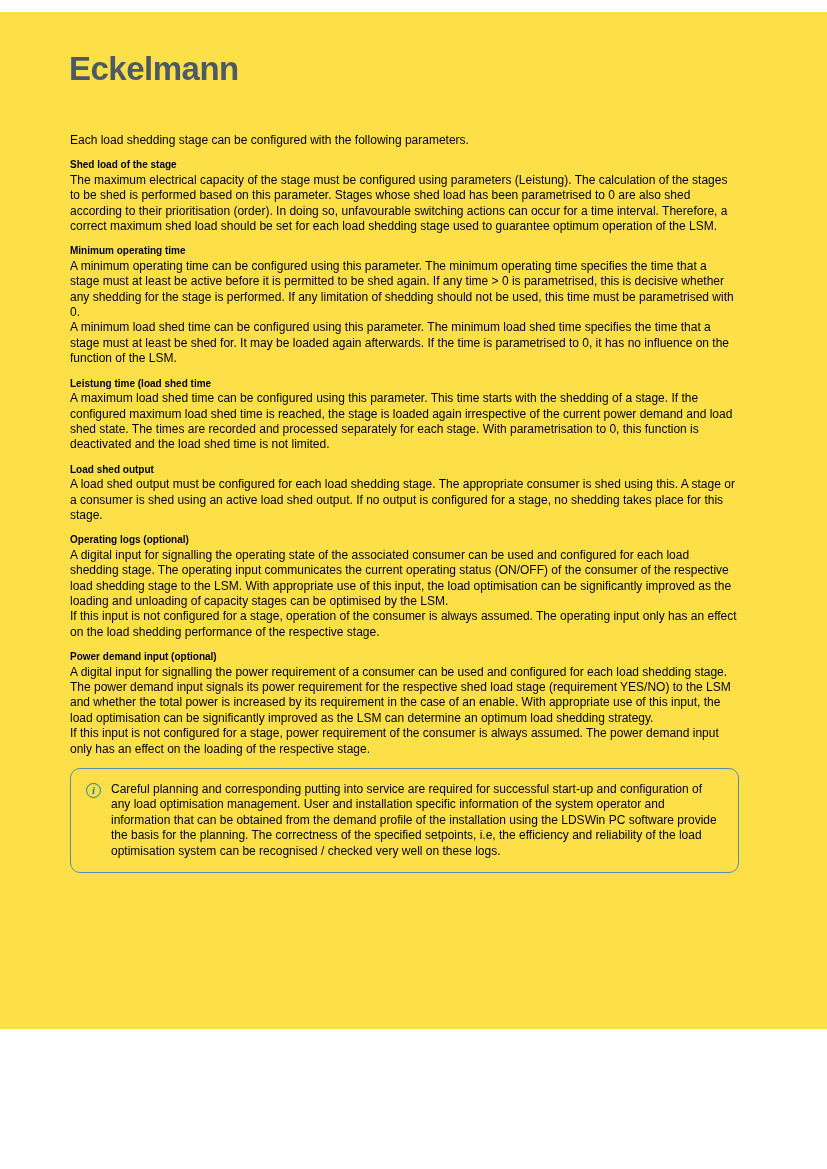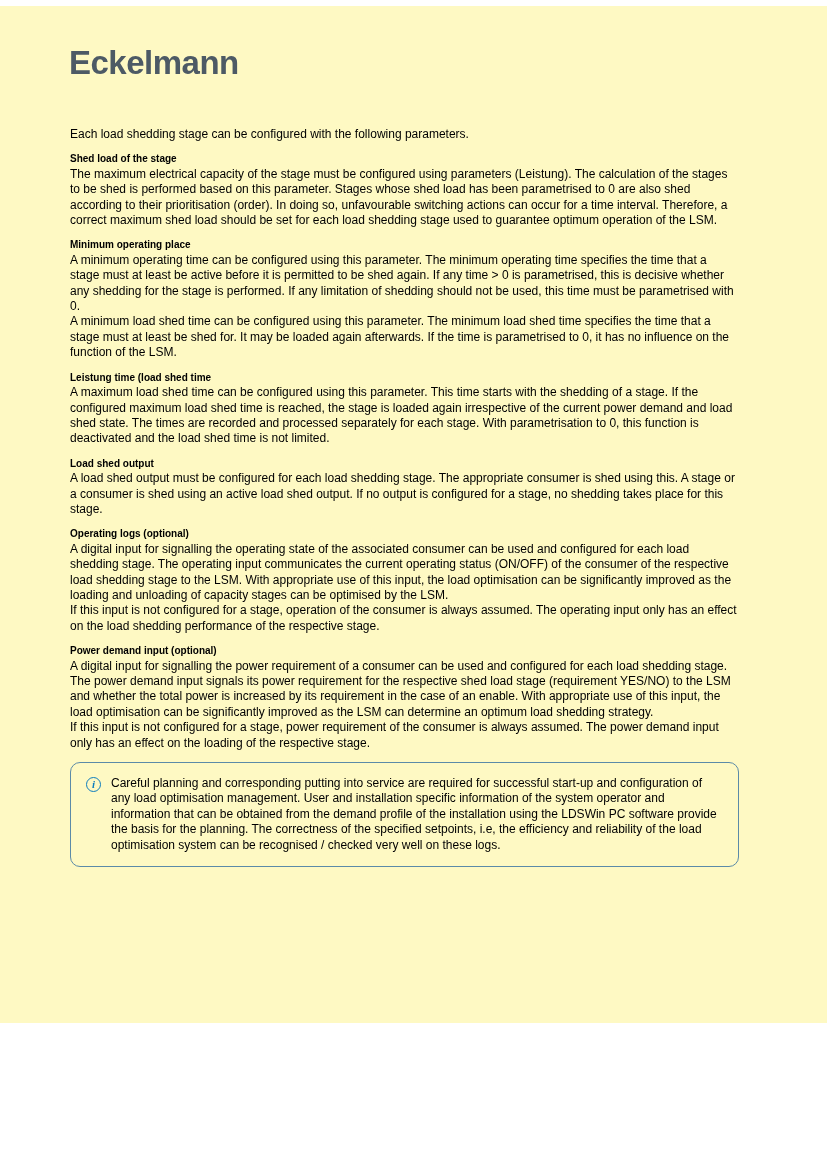--- a/index.html
+++ b/index.html
@@ -1,22 +1,22 @@
 <!DOCTYPE html>
 <html><head>
 <meta charset="utf-8">
 <style>
   * { margin: 0; padding: 0; box-sizing: border-box; }
   html, body { background: #ffffff; }
   .page {
     position: relative;
     width: 827px;
     height: 1017px;
-    margin: 6px auto;
-    background: #fef9c3;
+    margin: 12px auto;
+    background: #fde047;
     font-family: "Liberation Sans", "DejaVu Sans", sans-serif;
     color: #000000;
     overflow: hidden;
   }
   .logo {
     position: absolute;
     left: 69px;
     top: 38px;
     font-size: 33px;
     font-weight: 700;
@@ -89,21 +89,21 @@
   <div class="content">
 
     <p class="intro">Each load shedding stage can be configured with the following parameters.</p>
 
     <section>
       <h3>Shed load of the stage</h3>
       <p>The maximum electrical capacity of the stage must be configured using parameters (Leistung). The calculation of the stages to be shed is performed based on this parameter. Stages whose shed load has been parametrised to 0 are also shed according to their prioritisation (order). In doing so, unfavourable switching actions can occur for a time interval. Therefore, a correct maximum shed load should be set for each load shedding stage used to guarantee optimum operation of the LSM.</p>
     </section>
 
     <section>
-      <h3>Minimum operating place</h3>
+      <h3>Minimum operating time</h3>
       <p>A minimum operating time can be configured using this parameter. The minimum operating time specifies the time that a stage must at least be active before it is permitted to be shed again. If any time &gt; 0 is parametrised, this is decisive whether any shedding for the stage is performed. If any limitation of shedding should not be used, this time must be parametrised with 0.</p>
     </section>
 
     <section>
       <p>A minimum load shed time can be configured using this parameter. The minimum load shed time specifies the time that a stage must at least be shed for. It may be loaded again afterwards. If the time is parametrised to 0, it has no influence on the function of the LSM.</p>
     </section>
 
     <section>
       <h3>Leistung time (load shed time</h3>
       <p>A maximum load shed time can be configured using this parameter. This time starts with the shedding of a stage. If the configured maximum load shed time is reached, the stage is loaded again irrespective of the current power demand and load shed state. The times are recorded and processed separately for each stage. With parametrisation to 0, this function is deactivated and the load shed time is not limited.</p>

